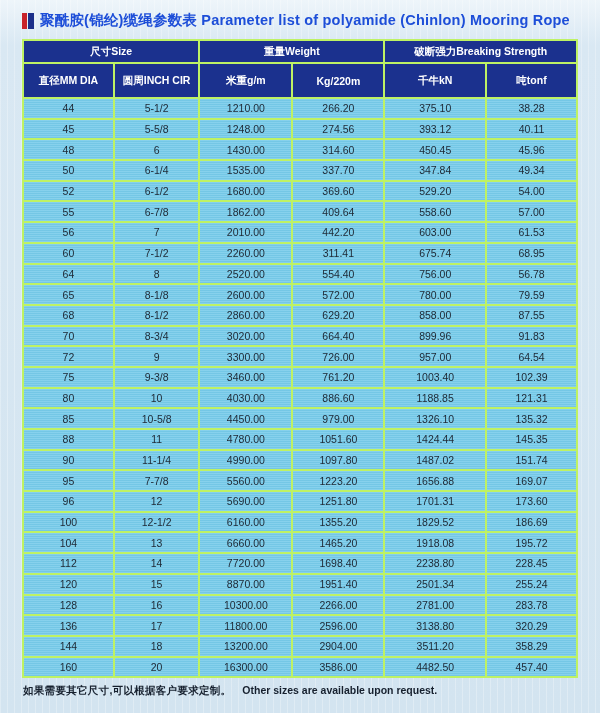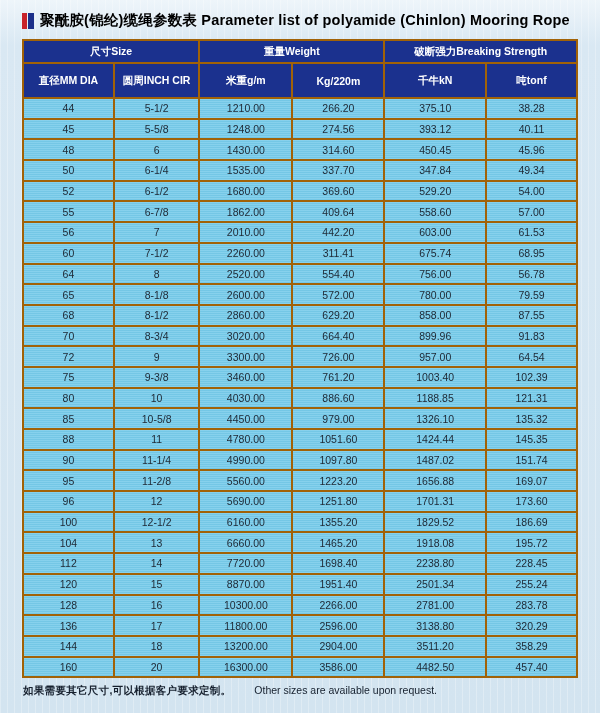--- a/index.html
+++ b/index.html
@@ -28,29 +28,29 @@
     display: inline-flex;
     height: 16px;
     margin-right: 6px;
     flex: 0 0 auto;
   }
   .bullet .bar-red   { width: 5px; height: 16px; background: #c8232b; }
   .bullet .bar-blue  { width: 6px; height: 16px; background: #1b2f8a; margin-left: 1px; }
   .title-text {
     font-size: 14.5px;
     font-weight: bold;
-    color: #000000;
+    color: #1d4ed8;
     letter-spacing: 0.2px;
     white-space: nowrap;
   }
   table.params {
     width: 556px;
     border-collapse: separate;
     border-spacing: 2px;
-    background: #a16207;
+    background: #bef264;
     table-layout: fixed;
   }
   table.params th {
     background: #1b318e;
     color: #ffffff;
     font-size: 10.5px;
     font-weight: bold;
     text-align: center;
     padding: 0;
   }
@@ -66,21 +66,21 @@
     padding: 0;
     white-space: nowrap;
   }
   .footnote {
     margin: 6px 0 0 1px;
     font-size: 10.5px;
     color: #16202e;
     white-space: nowrap;
   }
   .footnote .zh { font-weight: bold; letter-spacing: 0.3px; }
-  .footnote .en { margin-left: 20px; font-weight: normal; }
+  .footnote .en { margin-left: 8px; font-weight: bold; }
 </style>
 </head>
 <body>
 
 <div class="page">
 
   <div class="title-row">
     <span class="bullet">
       <span class="bar-red"></span>
       <span class="bar-blue"></span>
@@ -252,21 +252,21 @@
         <tr>
           <td>90</td>
           <td>11-1/4</td>
           <td>4990.00</td>
           <td>1097.80</td>
           <td>1487.02</td>
           <td>151.74</td>
         </tr>
         <tr>
           <td>95</td>
-          <td>11-2/8</td>
+          <td>7-7/8</td>
           <td>5560.00</td>
           <td>1223.20</td>
           <td>1656.88</td>
           <td>169.07</td>
         </tr>
         <tr>
           <td>96</td>
           <td>12</td>
           <td>5690.00</td>
           <td>1251.80</td>

